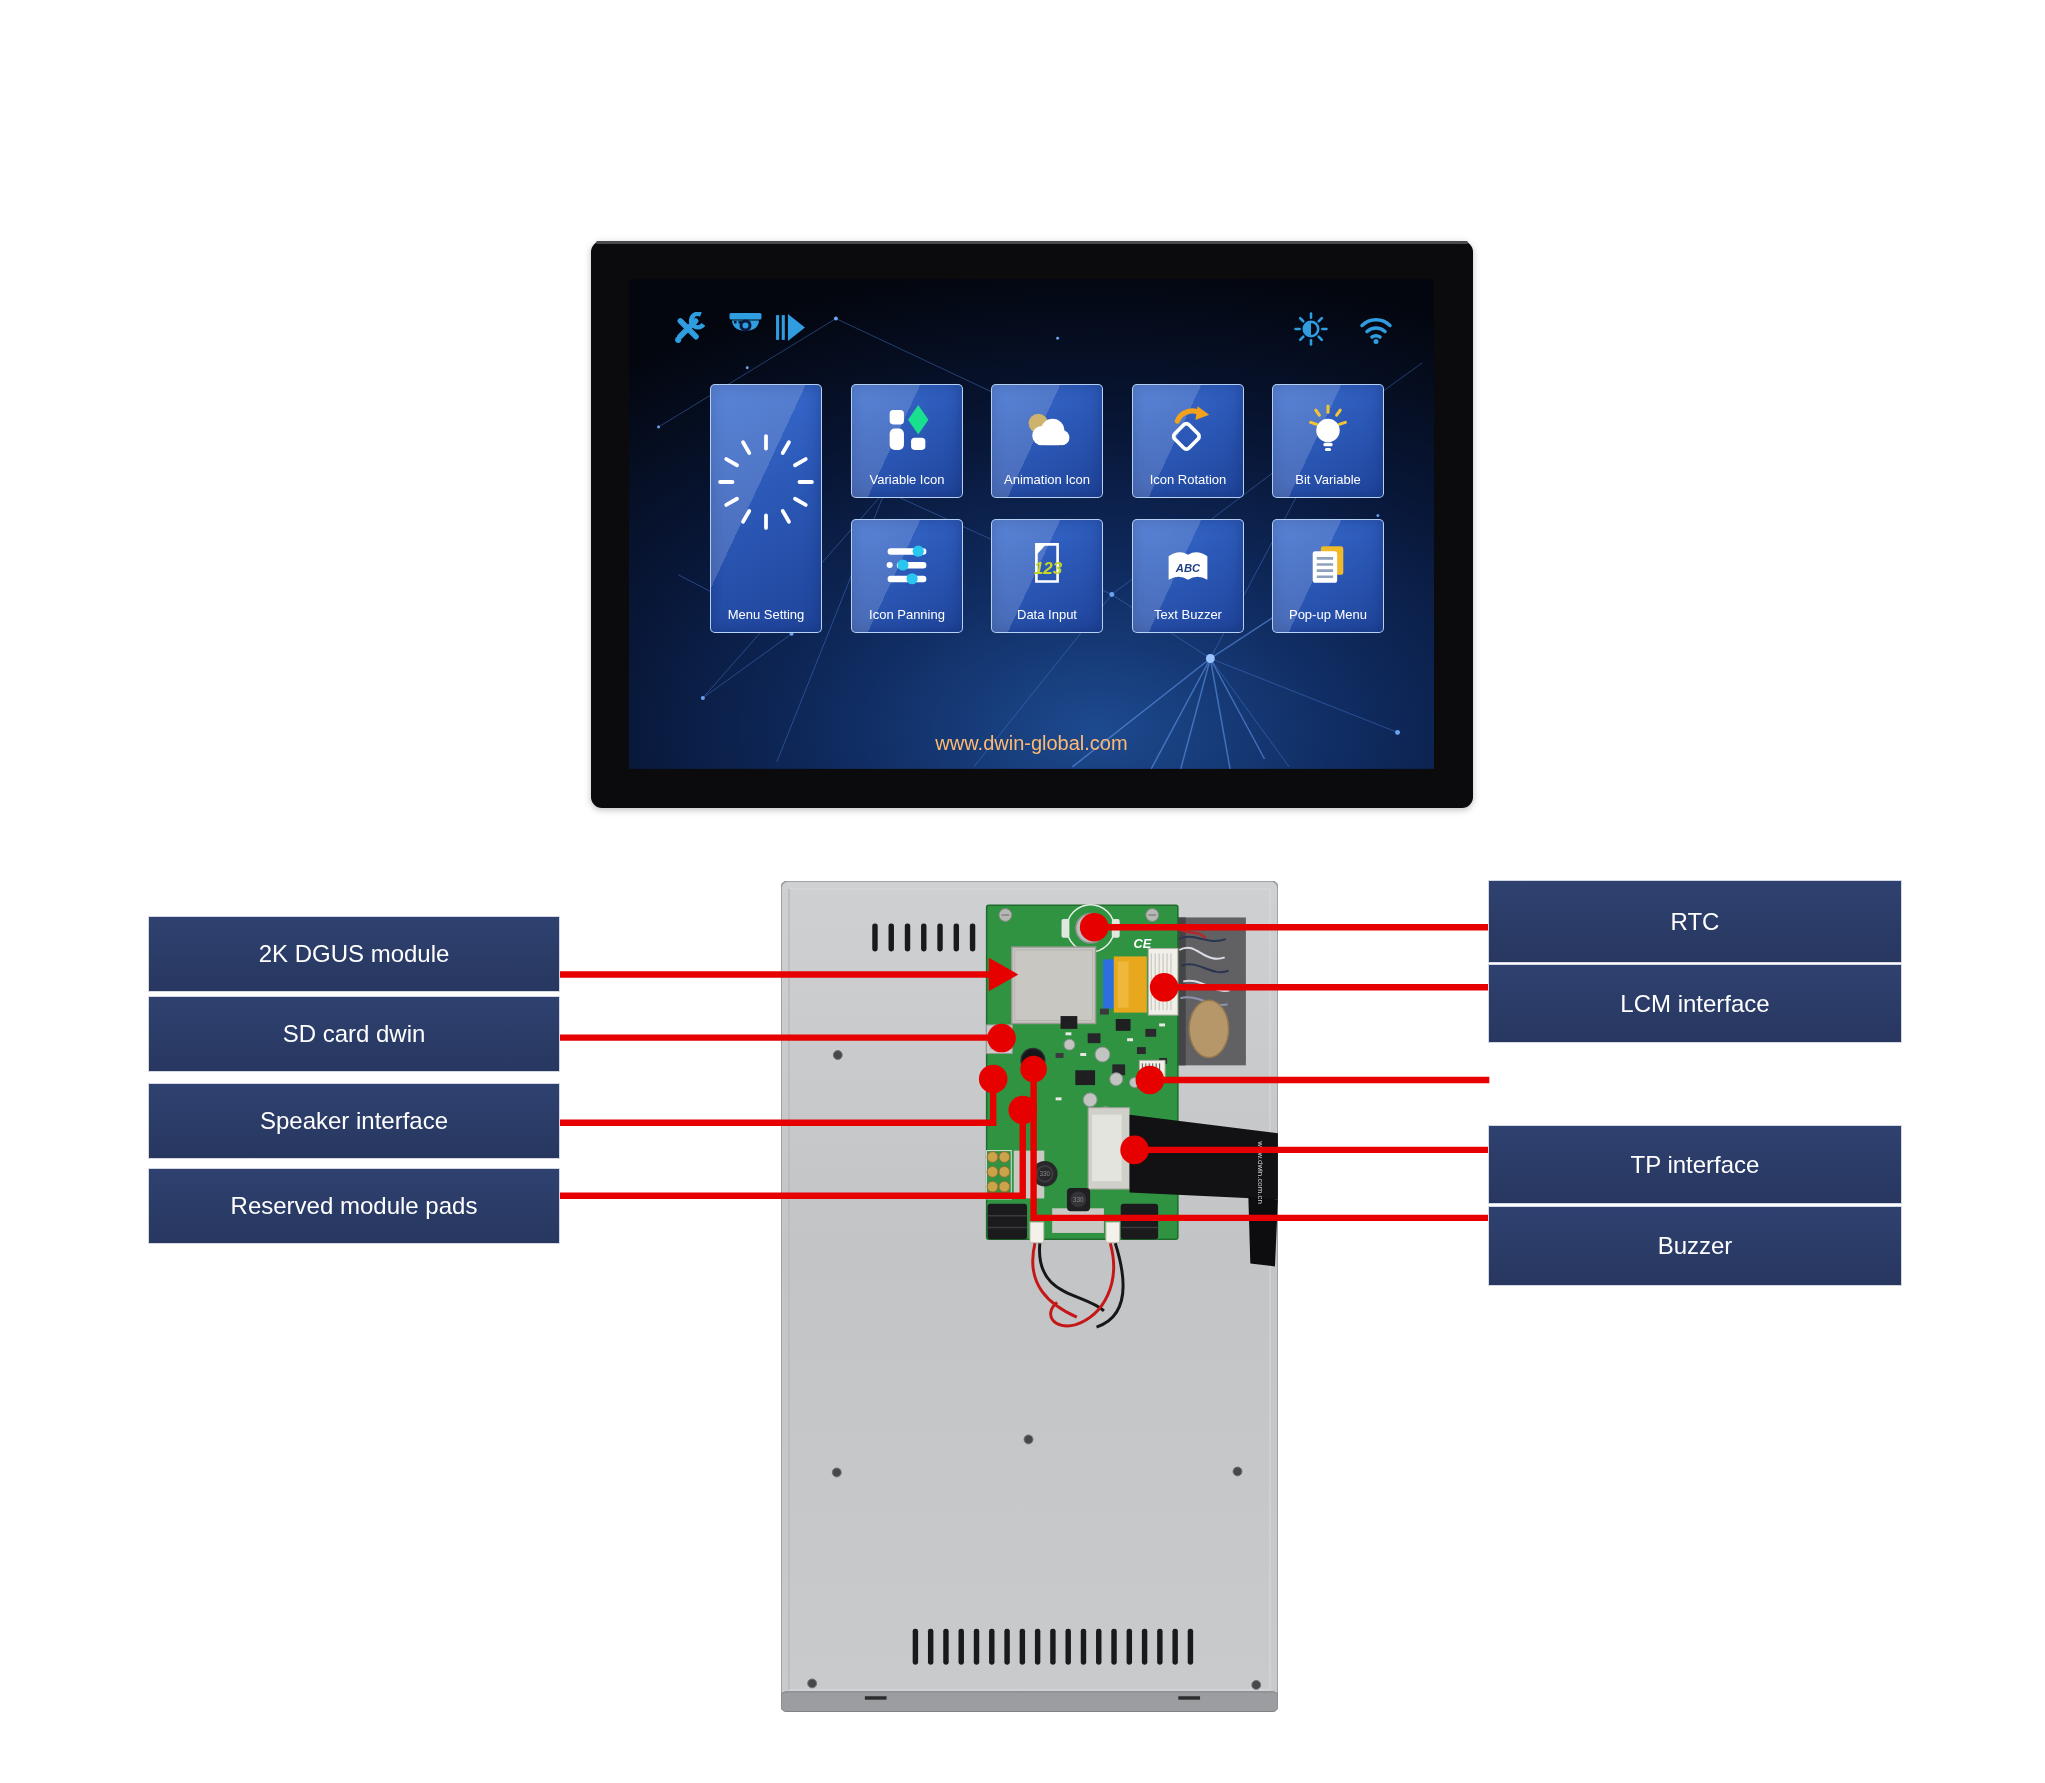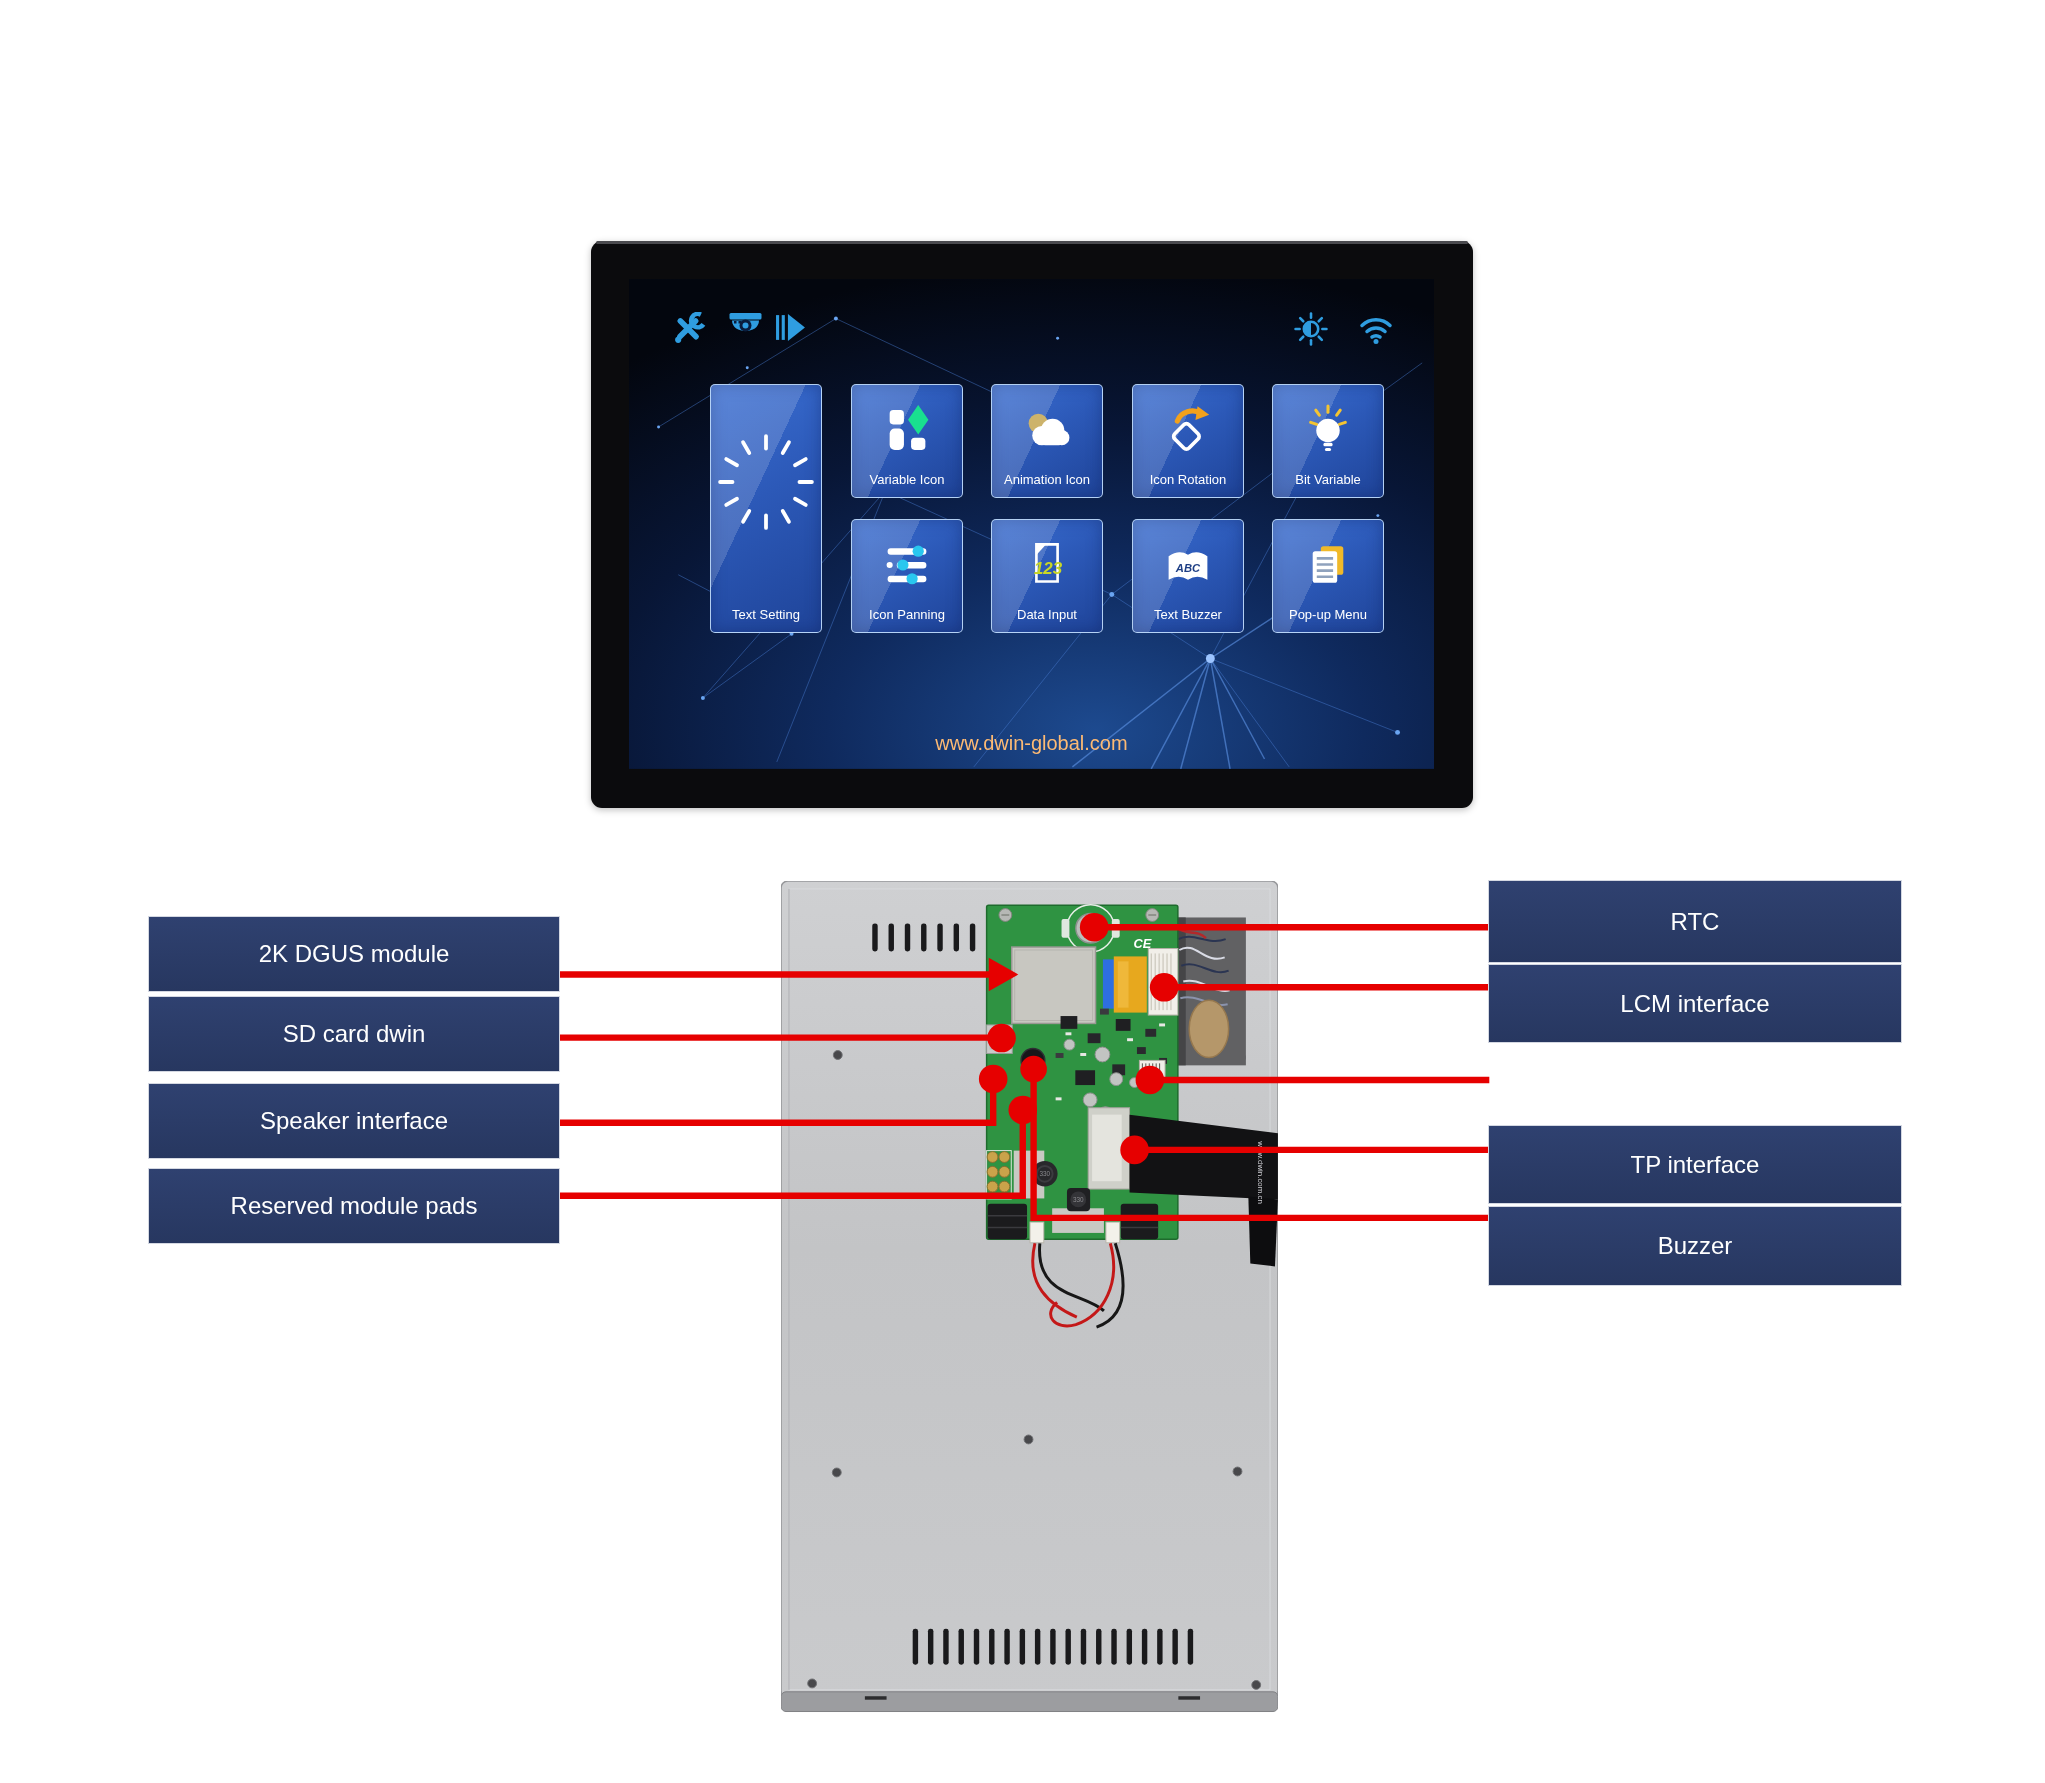--- a/index.html
+++ b/index.html
@@ -157,21 +157,21 @@
             <line x1="173.6" y1="142.5" x2="153.7" y2="131"></line>
               <line x1="142.5" y1="173.6" x2="131" y2="153.7"></line>
             <line x1="100" y1="185" x2="100" y2="162"></line>
               <line x1="57.5" y1="173.6" x2="69" y2="153.7"></line>
             <line x1="26.4" y1="142.5" x2="46.3" y2="131"></line>
               <line x1="15" y1="100" x2="38" y2="100"></line>
             <line x1="26.4" y1="57.5" x2="46.3" y2="69"></line>
               <line x1="57.5" y1="26.4" x2="69" y2="46.3"></line>
           </g>
         </svg>
-        <div class="tile-label">Text Setting</div>
+        <div class="tile-label">Menu Setting</div>
       </div>
 
       <div class="tile" style="left:222px;top:105px;width:110px;height:112px">
         <svg class="tile-icon" style="top:20px" width="51" height="51" viewBox="0 0 100 100">
           <rect x="16" y="10" width="28" height="28" rx="7" fill="#fff"></rect>
           <rect x="16" y="46" width="28" height="42" rx="10" fill="#fff"></rect>
           <polygon points="72,0 92,29 72,58 52,29" fill="#19e08f"></polygon>
           <rect x="58" y="64" width="28" height="24" rx="7" fill="#fff"></rect>
         </svg>
         <div class="tile-label">Variable Icon</div>

